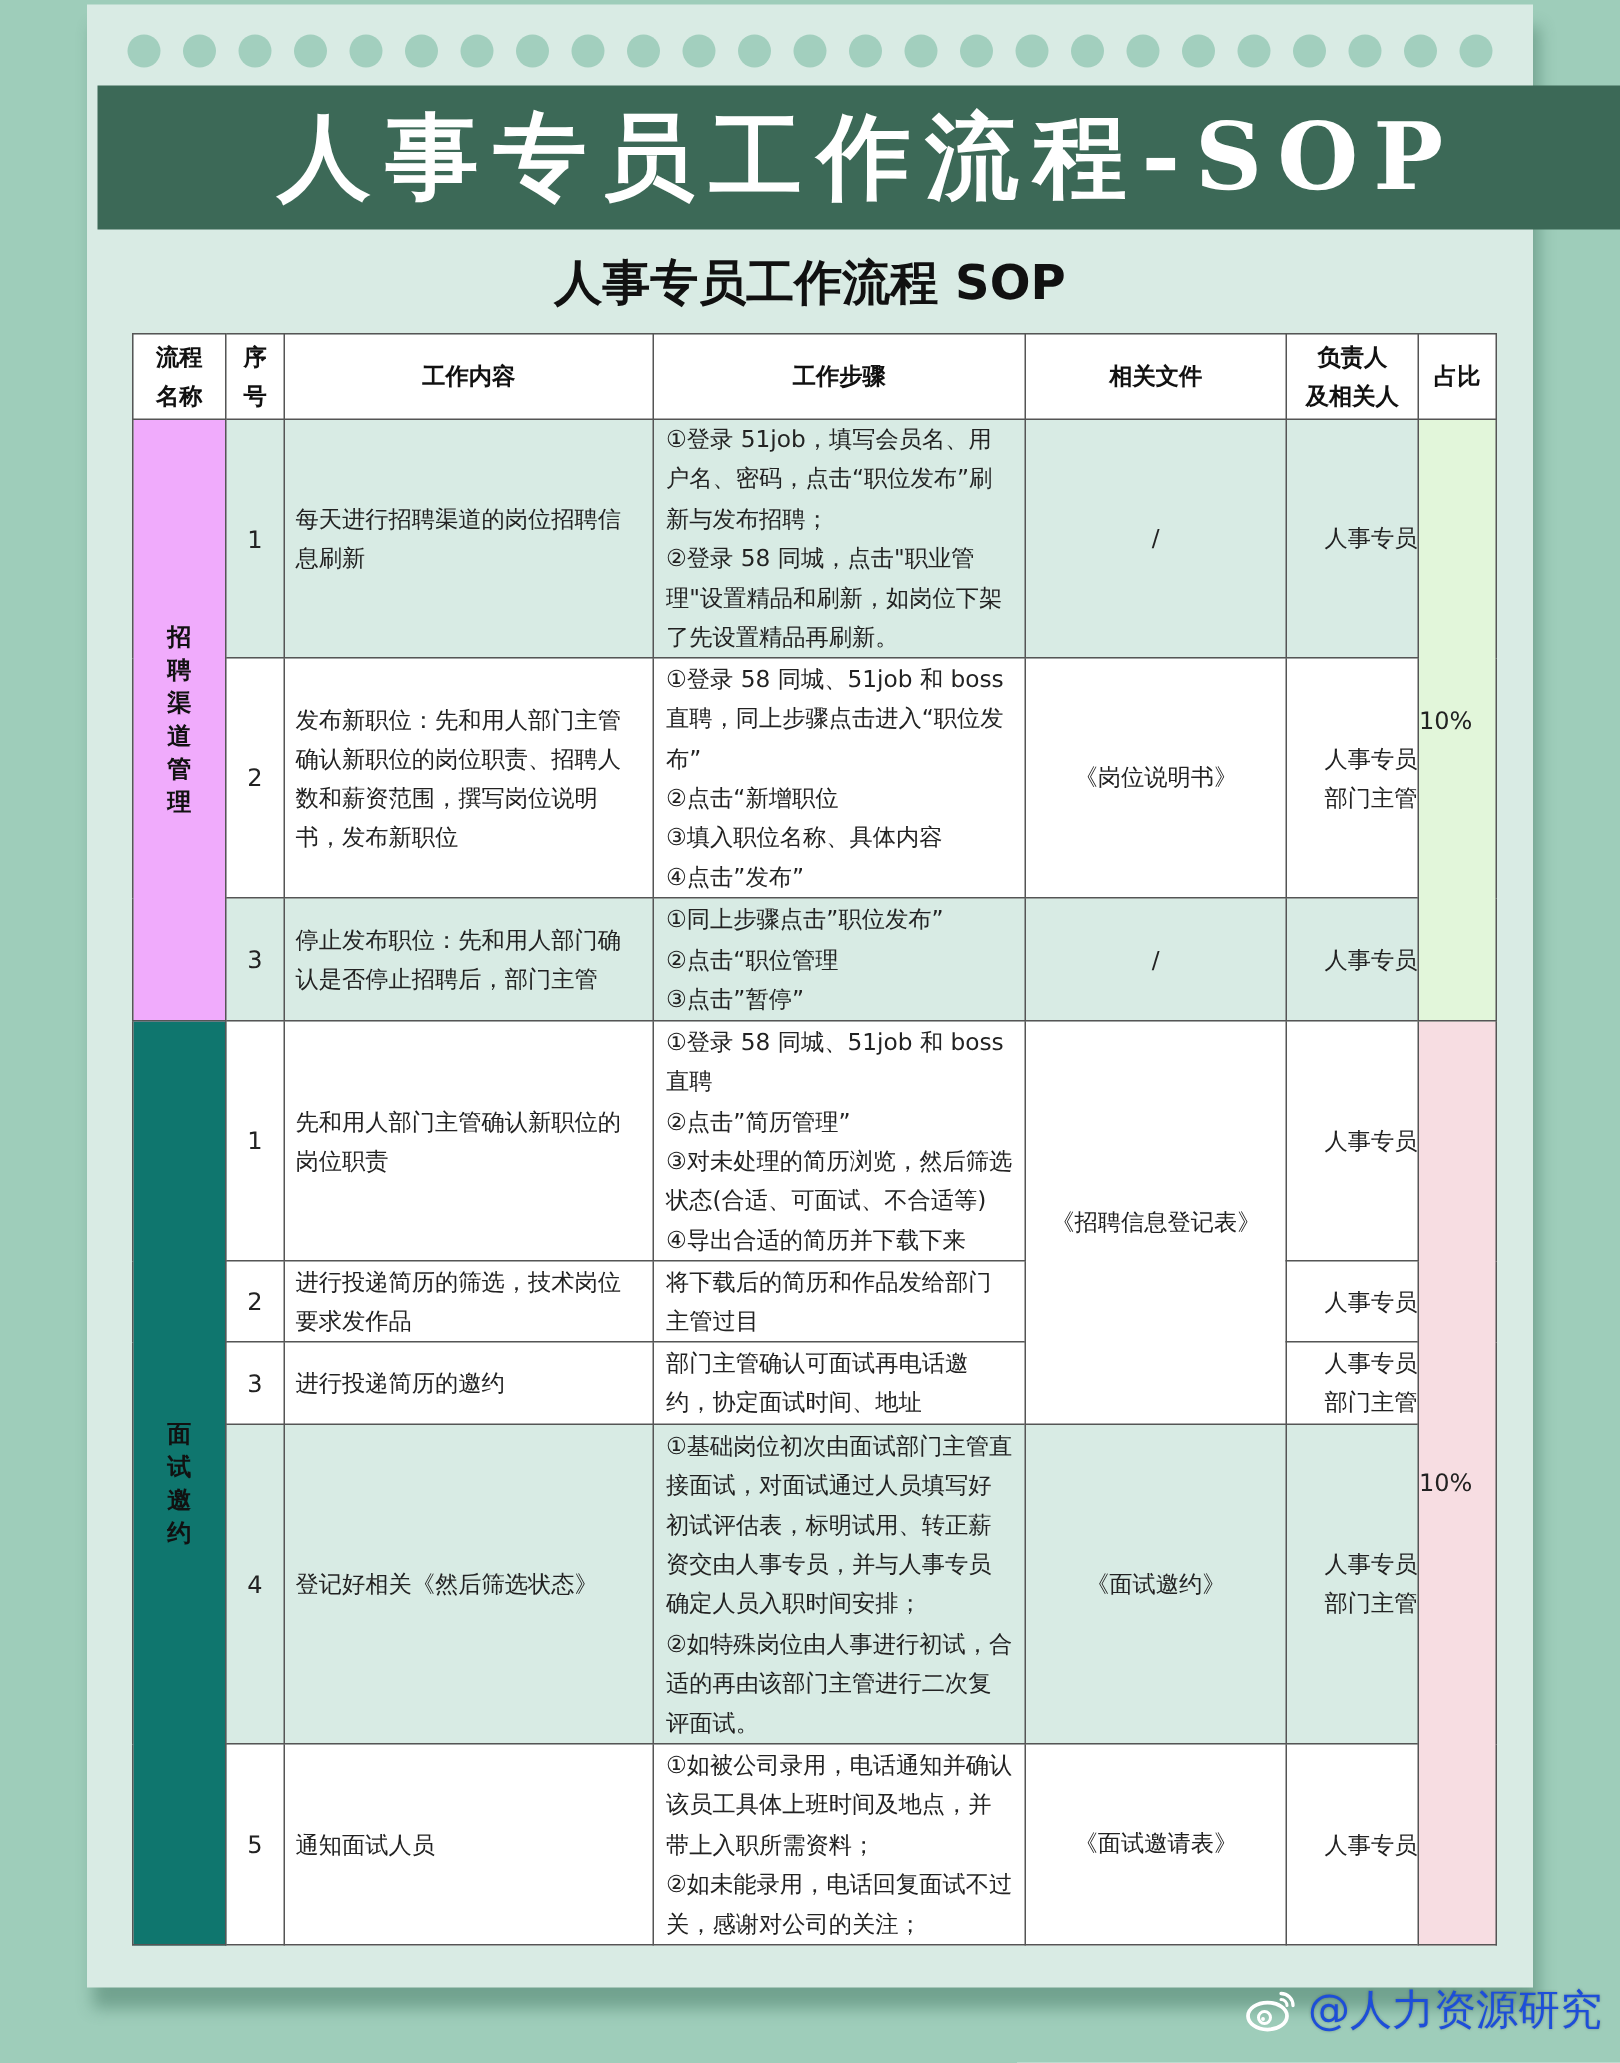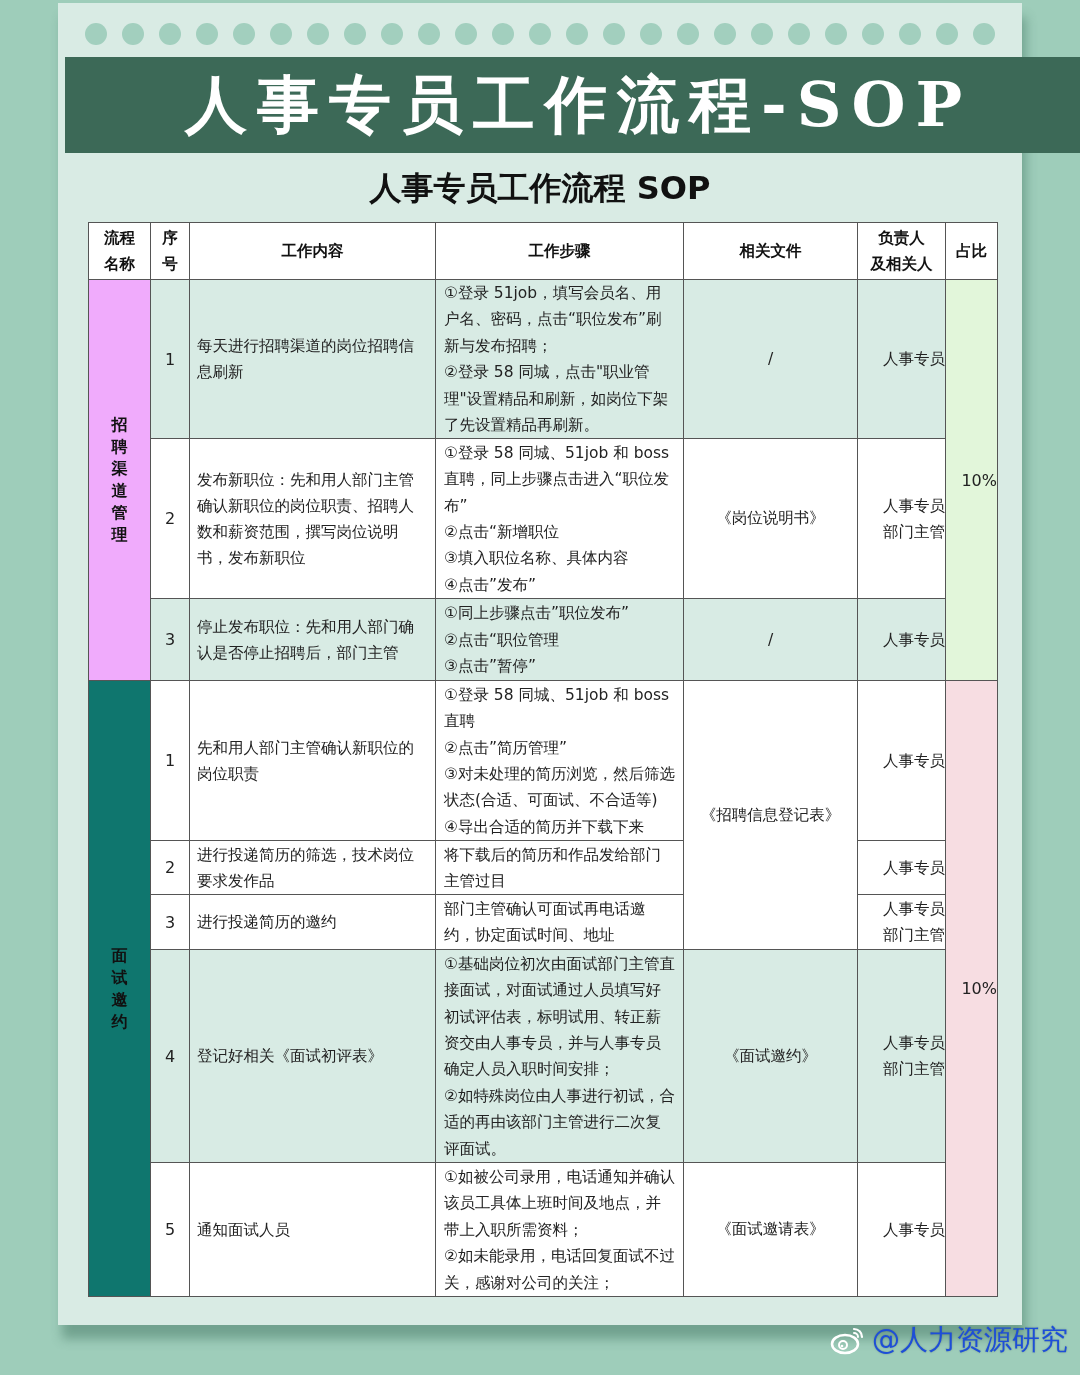--- a/index.html
+++ b/index.html
@@ -85,21 +85,21 @@
     font-weight: bold;
     font-size: 16px;
     line-height: 22px;
     color: #111;
   }
   td.proc.green { background: #f0abfc; }
   td.proc.pink  { background: #0f766e; }
   td.proc .vert { display: inline-block; width: 18px; word-break: break-all; }
   td.ratio.green { background: #e2f6da; }
   td.ratio.pink  { background: #f7dde2; }
-  td.ratio { text-align: right; font-size: 16px; }
+  td.ratio { text-align: left; font-size: 16px; }
   td.num { text-align: center; font-size: 16px; }
   td.content { padding: 0 7px; line-height: 26px; }
   td.steps { padding: 0 8px; line-height: 26.4px; white-space: pre-line; }
   td.file { text-align: center; }
   td.owner { text-align: right; line-height: 26px; white-space: pre-line; }
   tr.tint td.num, tr.tint td.content, tr.tint td.steps, tr.tint td.file, tr.tint td.owner { background: #d8ebe4; }
   tr.plain td.num, tr.plain td.content, tr.plain td.steps, tr.plain td.file, tr.plain td.owner { background: #ffffff; }
   td.file.plainbg { background: #ffffff !important; }
 
   .watermark {
@@ -225,21 +225,21 @@
       </tr>
       <tr class="plain" style="height:55px">
         <td class="num">3</td>
         <td class="content">进行投递简历的邀约</td>
         <td class="steps">部门主管确认可面试再电话邀约，协定面试时间、地址</td>
         <td class="owner">人事专员
 部门主管</td>
       </tr>
       <tr class="tint" style="height:213px">
         <td class="num">4</td>
-        <td class="content">登记好相关《面试初评表》</td>
+        <td class="content">登记好相关《然后筛选状态》</td>
         <td class="steps">①基础岗位初次由面试部门主管直接面试，对面试通过人员填写好初试评估表，标明试用、转正薪资交由人事专员，并与人事专员确定人员入职时间安排；
 ②如特殊岗位由人事进行初试，合适的再由该部门主管进行二次复评面试。</td>
         <td class="file">《面试邀约》</td>
         <td class="owner">人事专员
 部门主管</td>
       </tr>
       <tr class="plain" style="height:134px">
         <td class="num">5</td>
         <td class="content">通知面试人员</td>
         <td class="steps">①如被公司录用，电话通知并确认该员工具体上班时间及地点，并带上入职所需资料；

